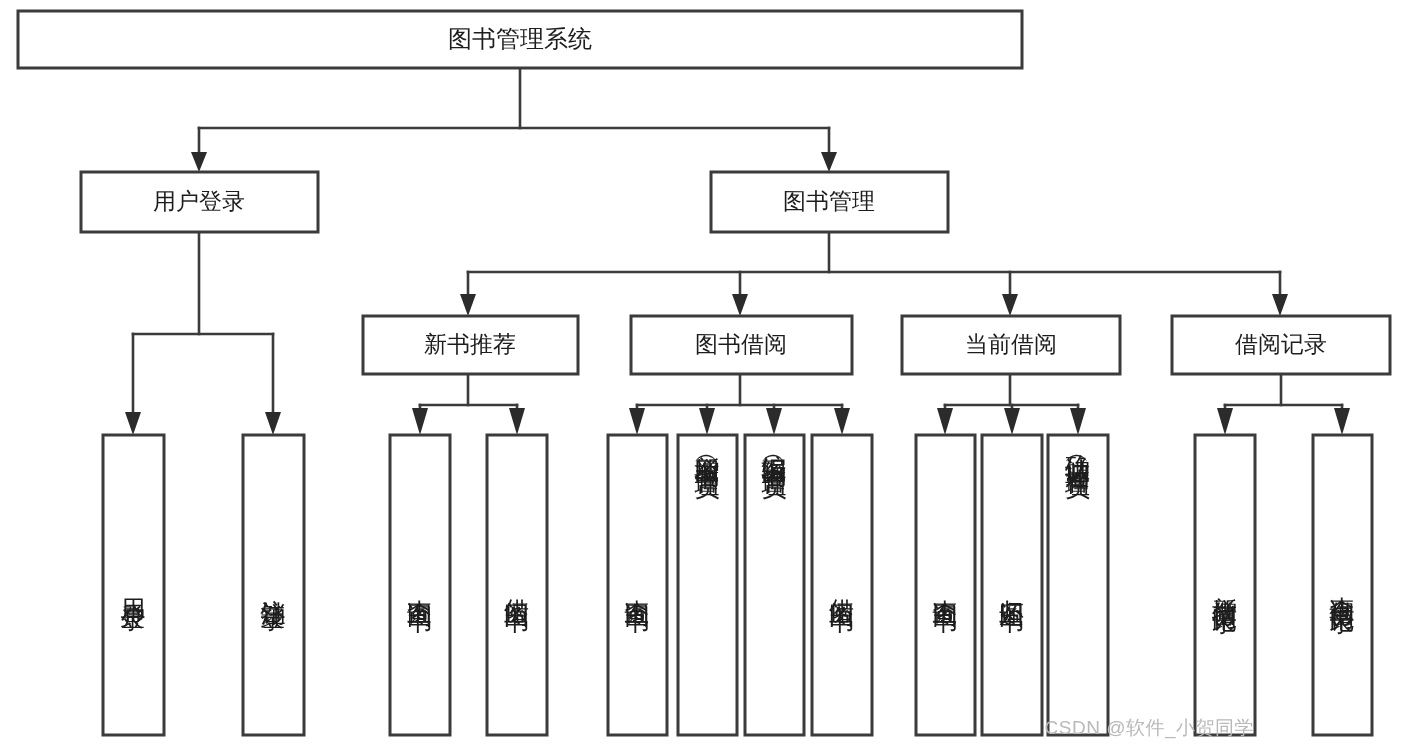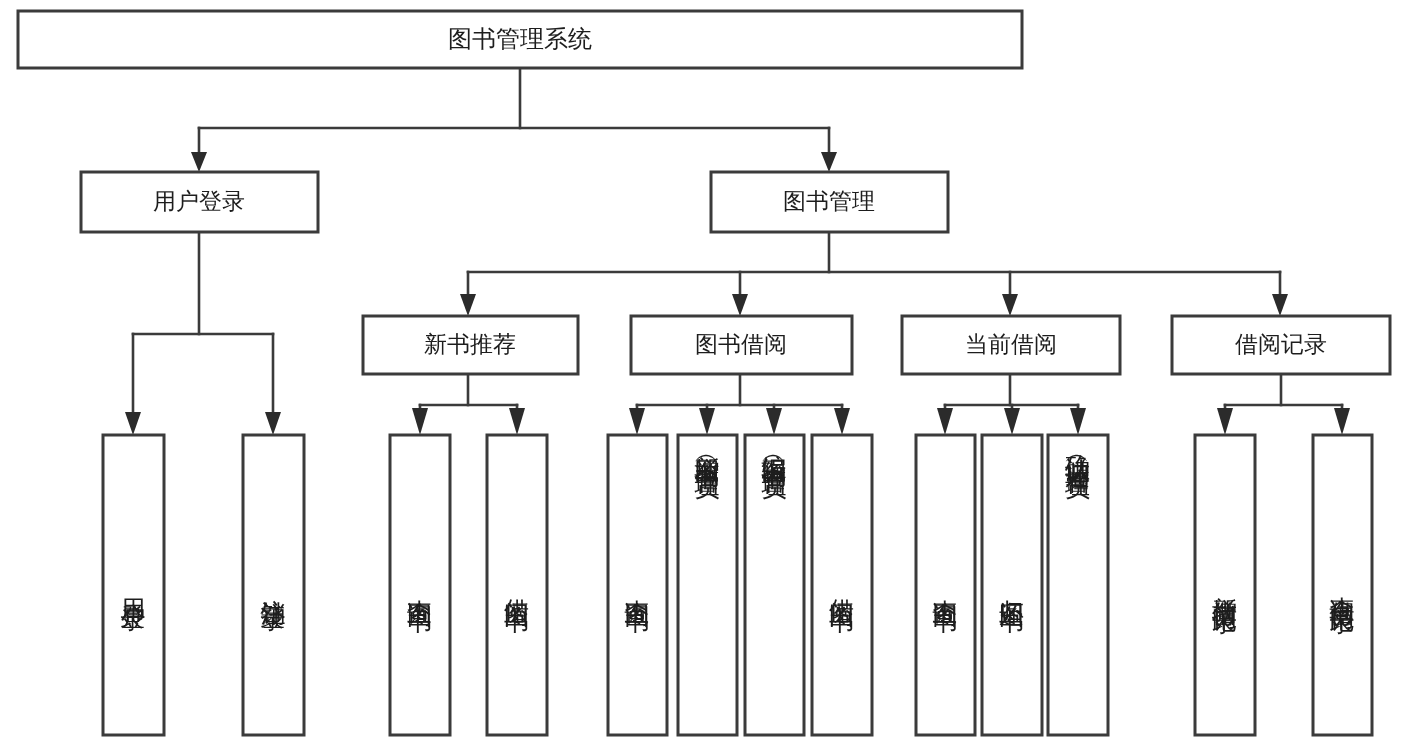--- a/index.html
+++ b/index.html
@@ -237,13 +237,14 @@
   <div class="leaf-label-wrap" style="left:1048px; top:435px; width:60px; height:300px; align-items:flex-start;">
     <span class="leaf-label">确认归还（管理员）</span>
   </div>
   <div class="leaf-label-wrap" style="left:1195px; top:435px; width:60px; height:300px;">
     <span class="leaf-label">新增借阅记录</span>
   </div>
   <div class="leaf-label-wrap" style="left:1313px; top:435px; width:59px; height:300px;">
     <span class="leaf-label">查询借阅记录</span>
   </div>
 
+  <div class="watermark">CSDN @软件_小贺同学</div>
 </div>
 
 </body></html>

